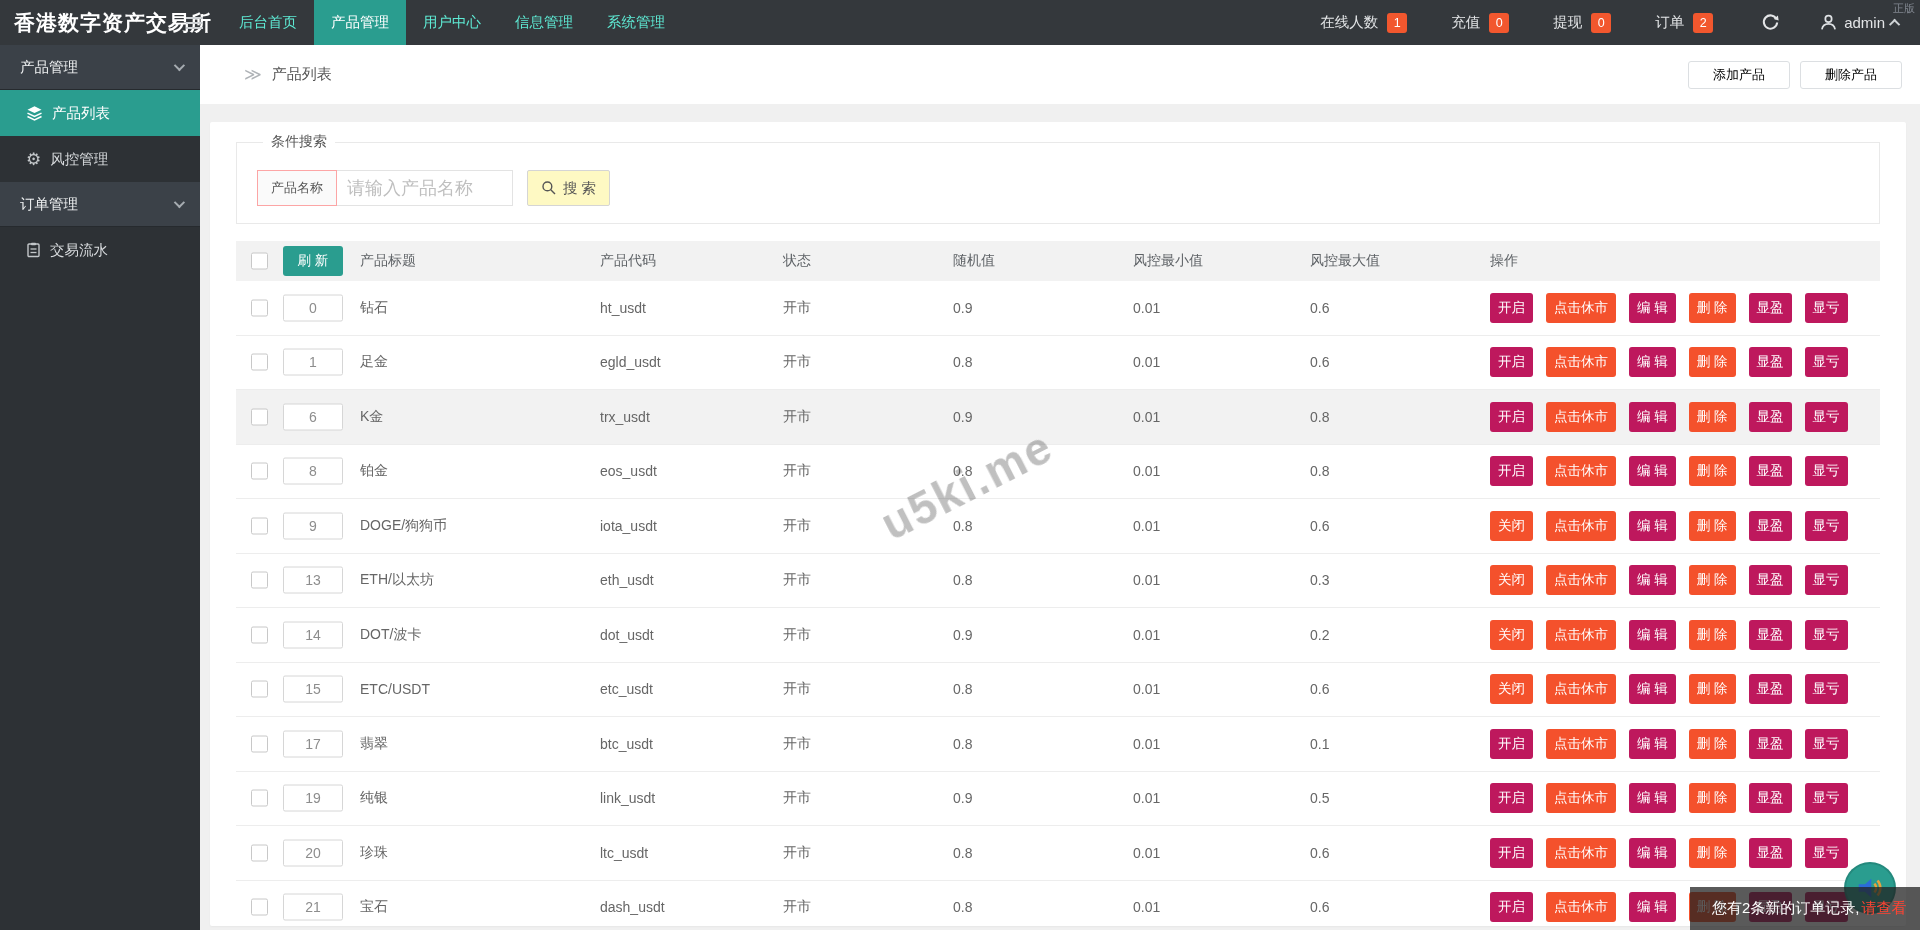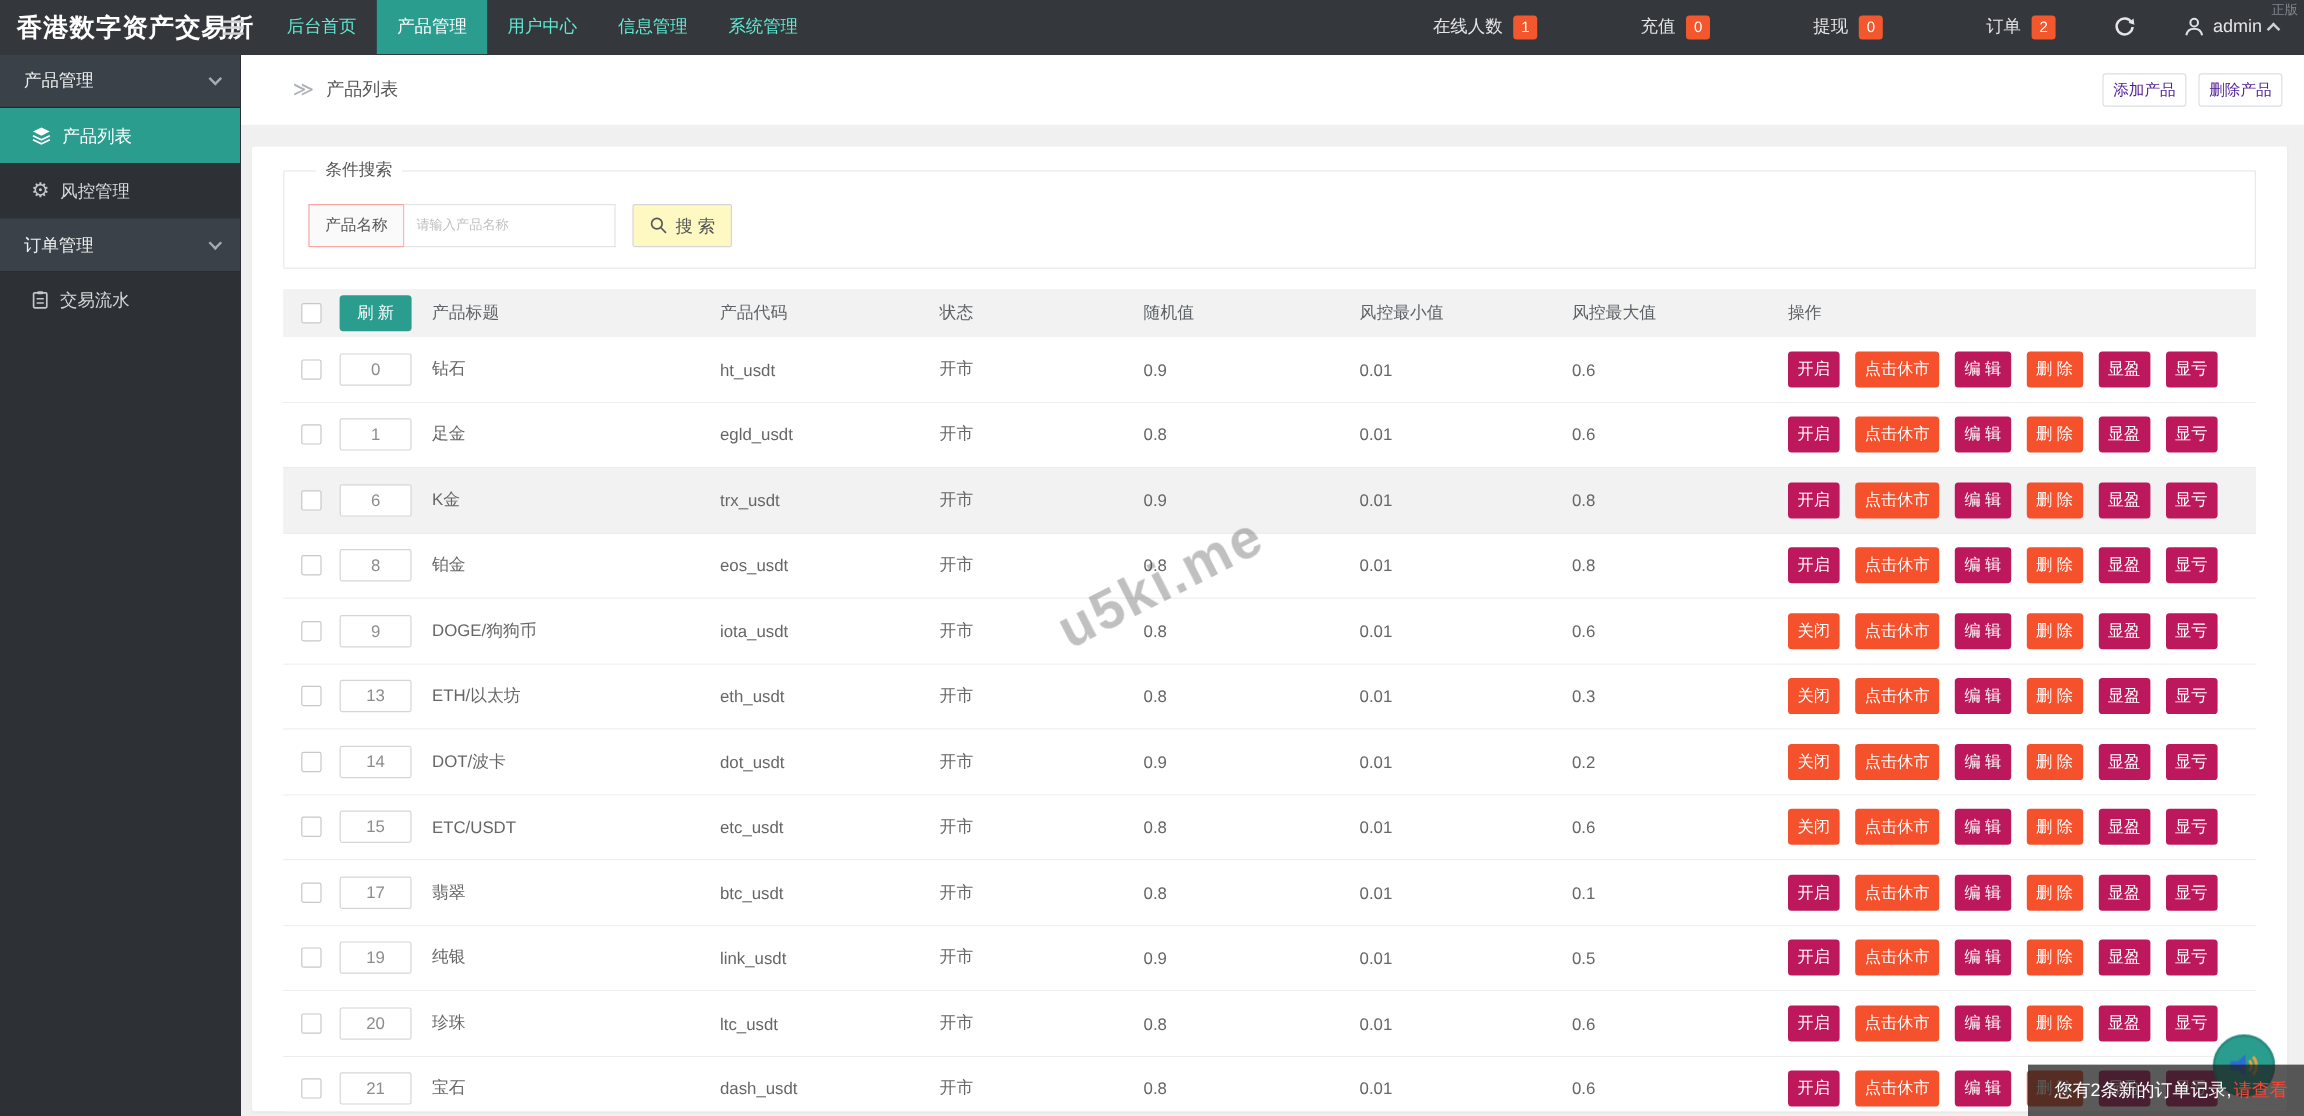--- a/index.html
+++ b/index.html
@@ -44,37 +44,37 @@
   .side-item svg { flex:0 0 auto; }
   .side-item .gear-glyph { font-family:"DejaVu Sans",sans-serif; font-size:17px; line-height:16px; color:#c3c7ca; }
 
   
   .main { position:absolute; left:200px; top:45px; width:1720px; height:885px; }
   .page-header { height:59px; background:#fff; display:flex; align-items:center;
     padding:0 18px 0 44px; }
   .crumb-icon { color:#aeb2b6; font-size:17px; margin-right:10px; }
   .crumb-text { color:#555; font-size:15px; }
   .header-btns { margin-left:auto; display:flex; gap:10px; }
-  .plain-btn { height:28px; padding:0 8px; background:#fff; border:1px solid #dcdfe2;
-    border-radius:3px; color:#4c1d95; font-size:13px; cursor:pointer;
+  .plain-btn { height:28px; padding:0 24px; background:#fff; border:1px solid #dcdfe2;
+    border-radius:3px; color:#000000; font-size:13px; cursor:pointer;
     font-family:Liberation Mono, monospace; }
 
   .content { padding:18px 14px 0 10px; }
   .card { background:#fff; height:804px; border-radius:2px; position:relative;
     box-shadow:0 1px 2px rgba(0,0,0,.04); overflow:hidden; }
 
   
   fieldset.search-box { margin:11px 26px 0 26px; border:1px solid #e9e9e9;
     padding:19px 0 17px 20px; }
   fieldset.search-box legend { color:#555; font-size:14px; padding:0 8px; margin-left:6px; }
   .search-row { display:flex; align-items:center; }
   .field-label { height:36px; line-height:34px; padding:0 13px; background:#fafafa;
     border:1px solid #fca5a5; color:#555; font-size:13px; }
   .field-input { height:36px; width:176px; border:1px solid #e3e3e3; border-left:none;
-    padding:0 10px; font-size:11px; color:#0369a1; outline:none; font-family:inherit; }
+    padding:0 10px; font-size:18px; color:#0369a1; outline:none; font-family:inherit; }
   .field-input::placeholder { color:#bfbfbf; }
   .search-btn { margin-left:14px; height:36px; padding:0 13px; background:#fef9c3;
     border:1px solid #d5d5d5; border-radius:2px; color:#555; font-size:14.5px;
     display:flex; align-items:center; gap:6px; cursor:pointer; font-family:inherit; }
 
   
   .ptable { margin:17px 26px 0 26px; position:relative; }
   .thead { position:relative; height:40px; background:#f2f2f2; }
   .trow { position:relative; height:54.5px; border-bottom:1px solid #ededed; background:#fff; }
   .trow.hovered { background:#f2f2f2; }
@@ -138,21 +138,21 @@
         <span>用户中心</span>
       </div>
       <div class="nav-item">
         <span>信息管理</span>
       </div>
       <div class="nav-item">
         <span>系统管理</span>
       </div>
     </div>
   <div class="top-right">
-    <div id="top-stats" style="display:flex;align-items:stretch;gap:42px;">
+    <div id="top-stats" style="display:flex;align-items:stretch;">
         <div class="stat">
     <span>在线人数</span>
     <span class="badge">1</span>
   </div>
         <div class="stat">
     <span>充值</span>
     <span class="badge">0</span>
   </div>
         <div class="stat">
     <span>提现</span>

